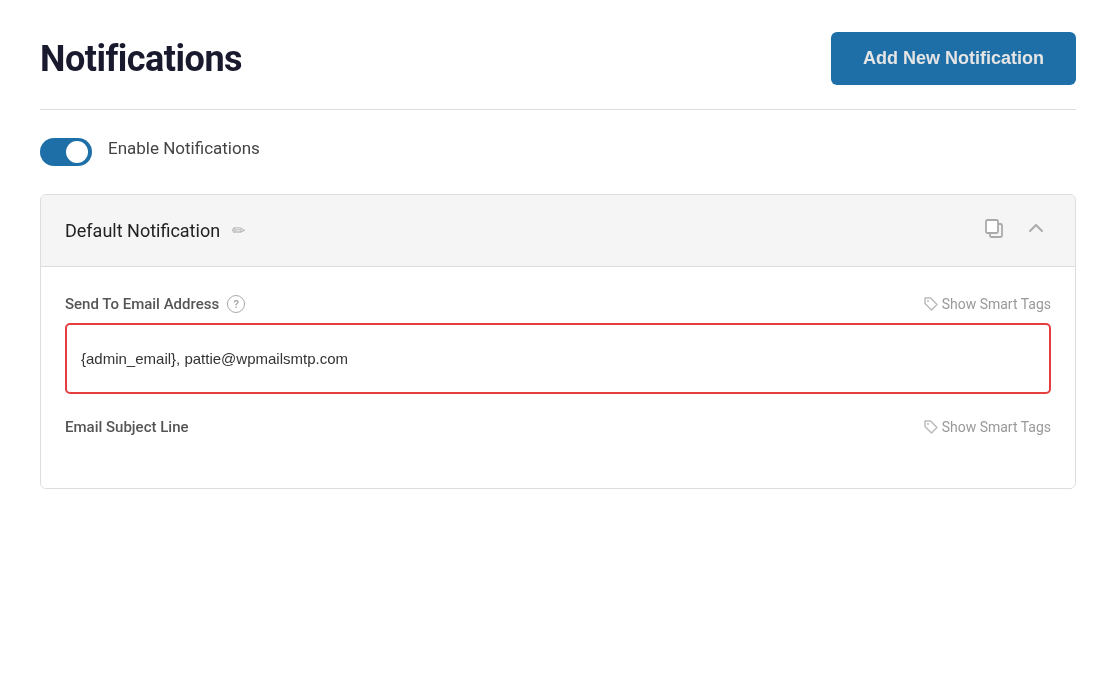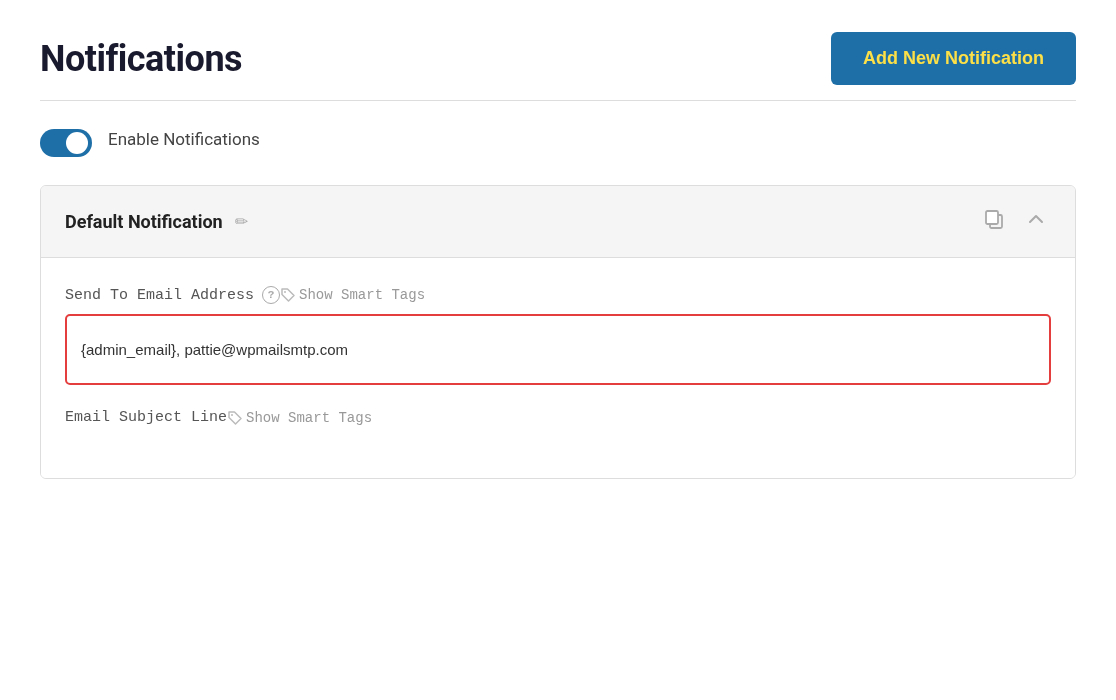--- a/index.html
+++ b/index.html
@@ -12,33 +12,33 @@
     }
 
     .page-container {
       padding: 32px 40px;
     }
 
     .page-header {
       display: flex;
       align-items: center;
       justify-content: space-between;
-      margin-bottom: 15px;
+      margin-bottom: 24px;
     }
 
     .page-title {
       font-size: 36px;
       font-weight: 700;
       color: #1a1a2e;
       letter-spacing: -0.5px;
     }
 
     .add-notification-btn {
       background: #1e6fa8;
-      color: #fde047;
+      color: #e5e5e5;
       border: none;
       border-radius: 6px;
       padding: 16px 32px;
       font-size: 18px;
       font-weight: 700;
       cursor: pointer;
       white-space: nowrap;
     }
 
     .divider {
@@ -109,21 +109,21 @@
     }
 
     .notification-card-title-row {
       display: flex;
       align-items: center;
       gap: 12px;
     }
 
     .notification-card-title {
       font-size: 18px;
-      font-weight: 700;
+      font-weight: 400;
       color: #222;
     }
 
     .edit-icon {
       color: #aaa;
       cursor: pointer;
       font-size: 16px;
     }
 
     .header-actions {
@@ -146,22 +146,22 @@
       padding: 28px 24px;
     }
 
     .field-row {
       margin-bottom: 24px;
     }
 
     .field-label-row {
       display: flex;
       align-items: center;
+      justify-content: space-between;
       margin-bottom: 10px;
-      font-family: Liberation Mono, monospace;
     }
 
     .field-label-left {
       display: flex;
       align-items: center;
       gap: 8px;
     }
 
     .field-label {
       font-size: 15px;

